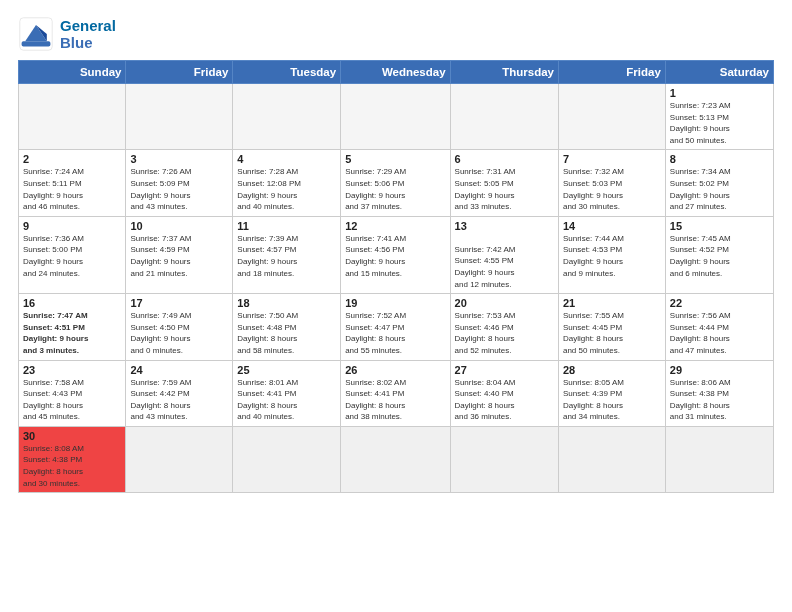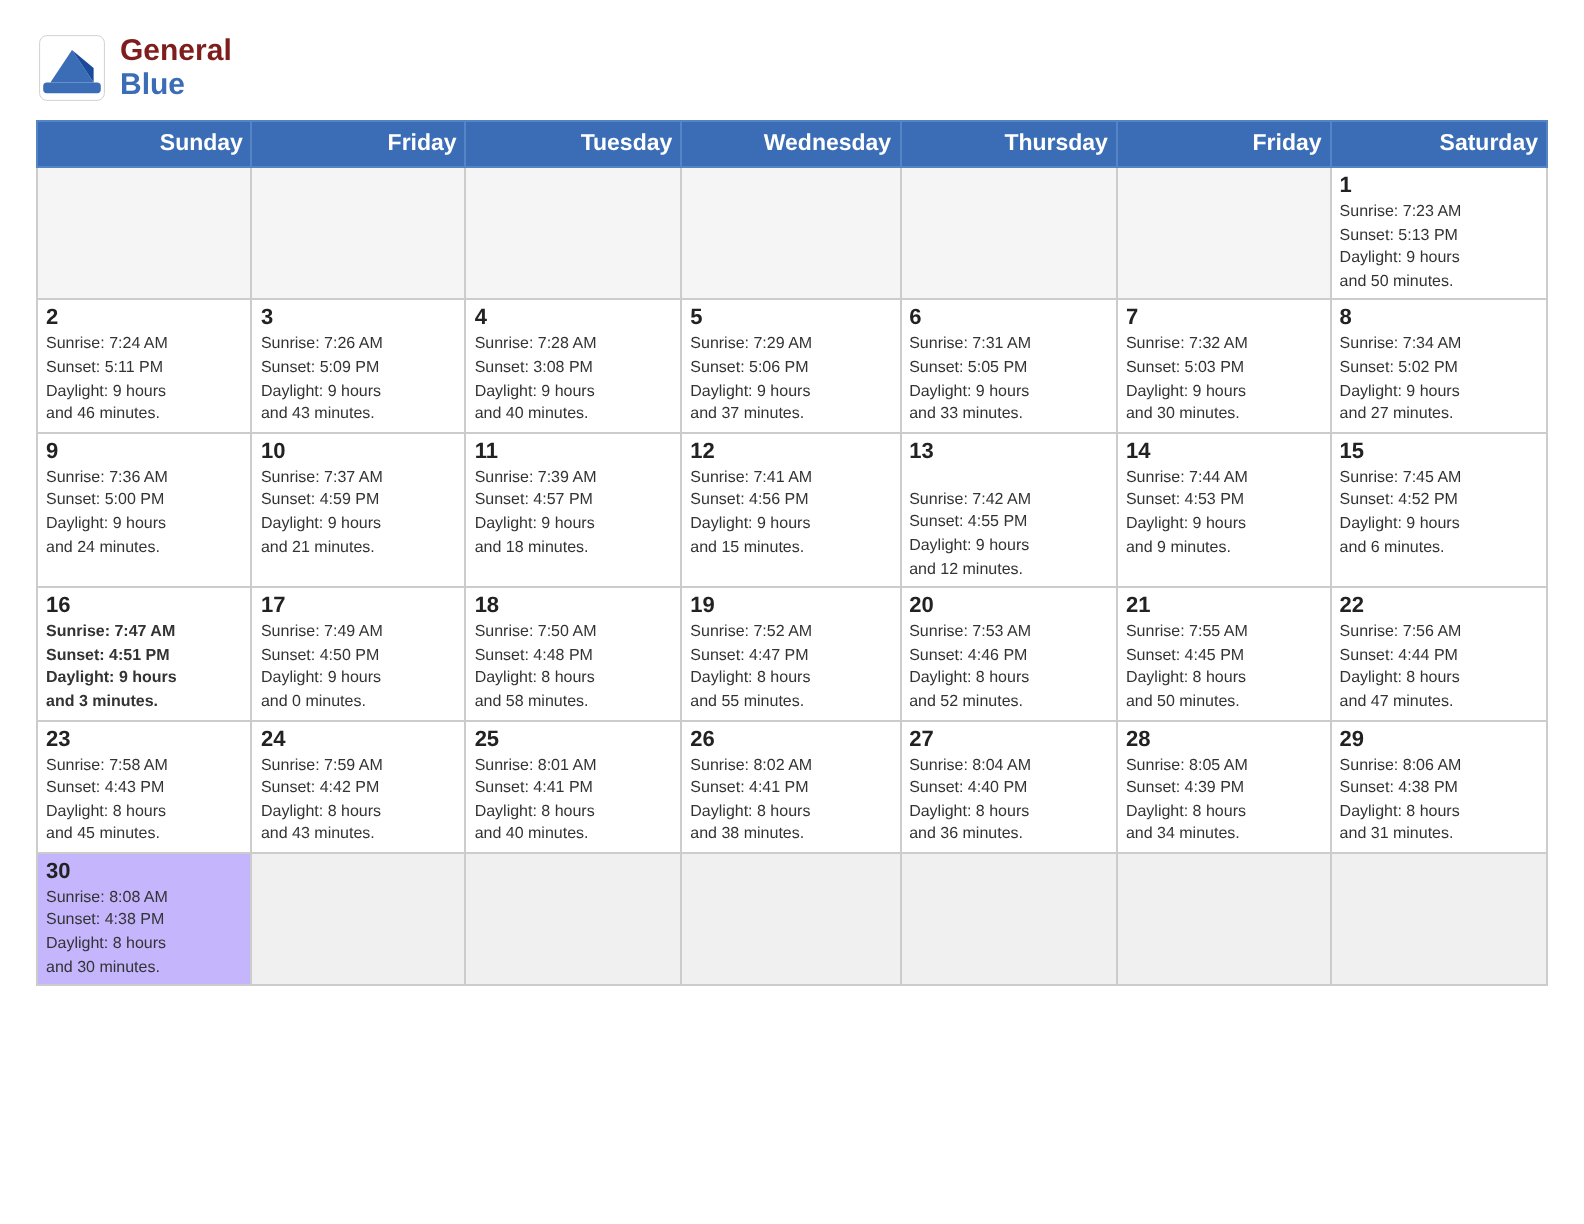--- a/index.html
+++ b/index.html
@@ -77,37 +77,37 @@
       color: #222;
       display: block;
       margin-bottom: 1px;
     }
     .day-info {
       font-size: 8px;
       color: #333;
       line-height: 1.45;
     }
     .row-last td {
-      background: #c4b5fd;
+      background: #ef4444;
     }
   </style>
 </head>
 <body>
 
 <div class="page">
   <div class="header">
     <div class="logo">
       <svg class="logo-icon" viewBox="0 0 40 40">
         <rect x="2" y="2" width="36" height="36" rx="4" fill="white" stroke="#ccc" stroke-width="0.5"></rect>
         <polygon points="8,28 20,10 32,28" fill="#3a6db5"></polygon>
         <polygon points="20,10 32,28 32,20" fill="#1a4a9a"></polygon>
         <rect x="4" y="28" width="32" height="6" rx="2" fill="#3a6db5"></rect>
       </svg>
       <div>
-        <div style="font-size:15px;font-weight:bold;color:#7f1d1d;">General</div>
+        <div style="font-size:15px;font-weight:bold;color:#0369a1;">General</div>
         <div style="font-size:15px;color:#3a6db5;font-weight:bold;">Blue</div>
       </div>
     </div>
     <div class="title-block">
       <div class="month-title"></div>
       <div class="subtitle"></div>
     </div>
   </div>
 
   <table class="calendar">
@@ -149,21 +149,21 @@
           <td>
             <span class="day-number">3</span>
             <div class="day-info" style="white-space: pre-line;">Sunrise: 7:26 AM
 Sunset: 5:09 PM
 Daylight: 9 hours
 and 43 minutes.</div>
           </td>
           <td>
             <span class="day-number">4</span>
             <div class="day-info" style="white-space: pre-line;">Sunrise: 7:28 AM
-Sunset: 3:08 PM
+Sunset: 12:08 PM
 Daylight: 9 hours
 and 40 minutes.</div>
           </td>
           <td>
             <span class="day-number">5</span>
             <div class="day-info" style="white-space: pre-line;">Sunrise: 7:29 AM
 Sunset: 5:06 PM
 Daylight: 9 hours
 and 37 minutes.</div>
           </td>

